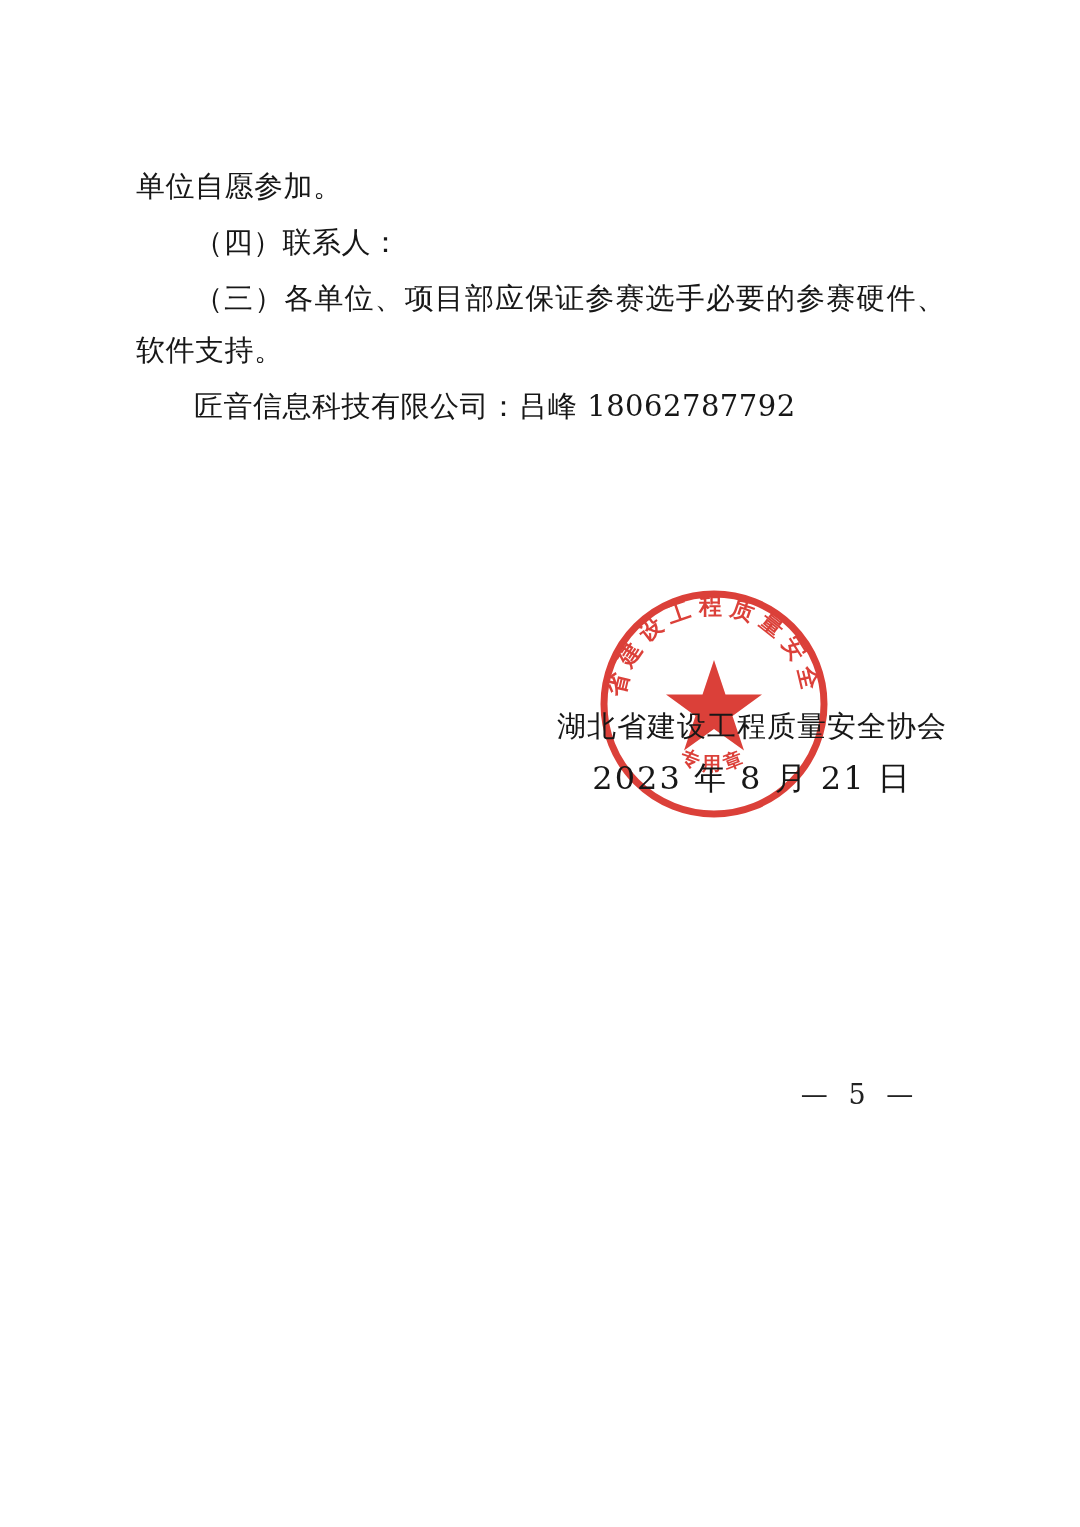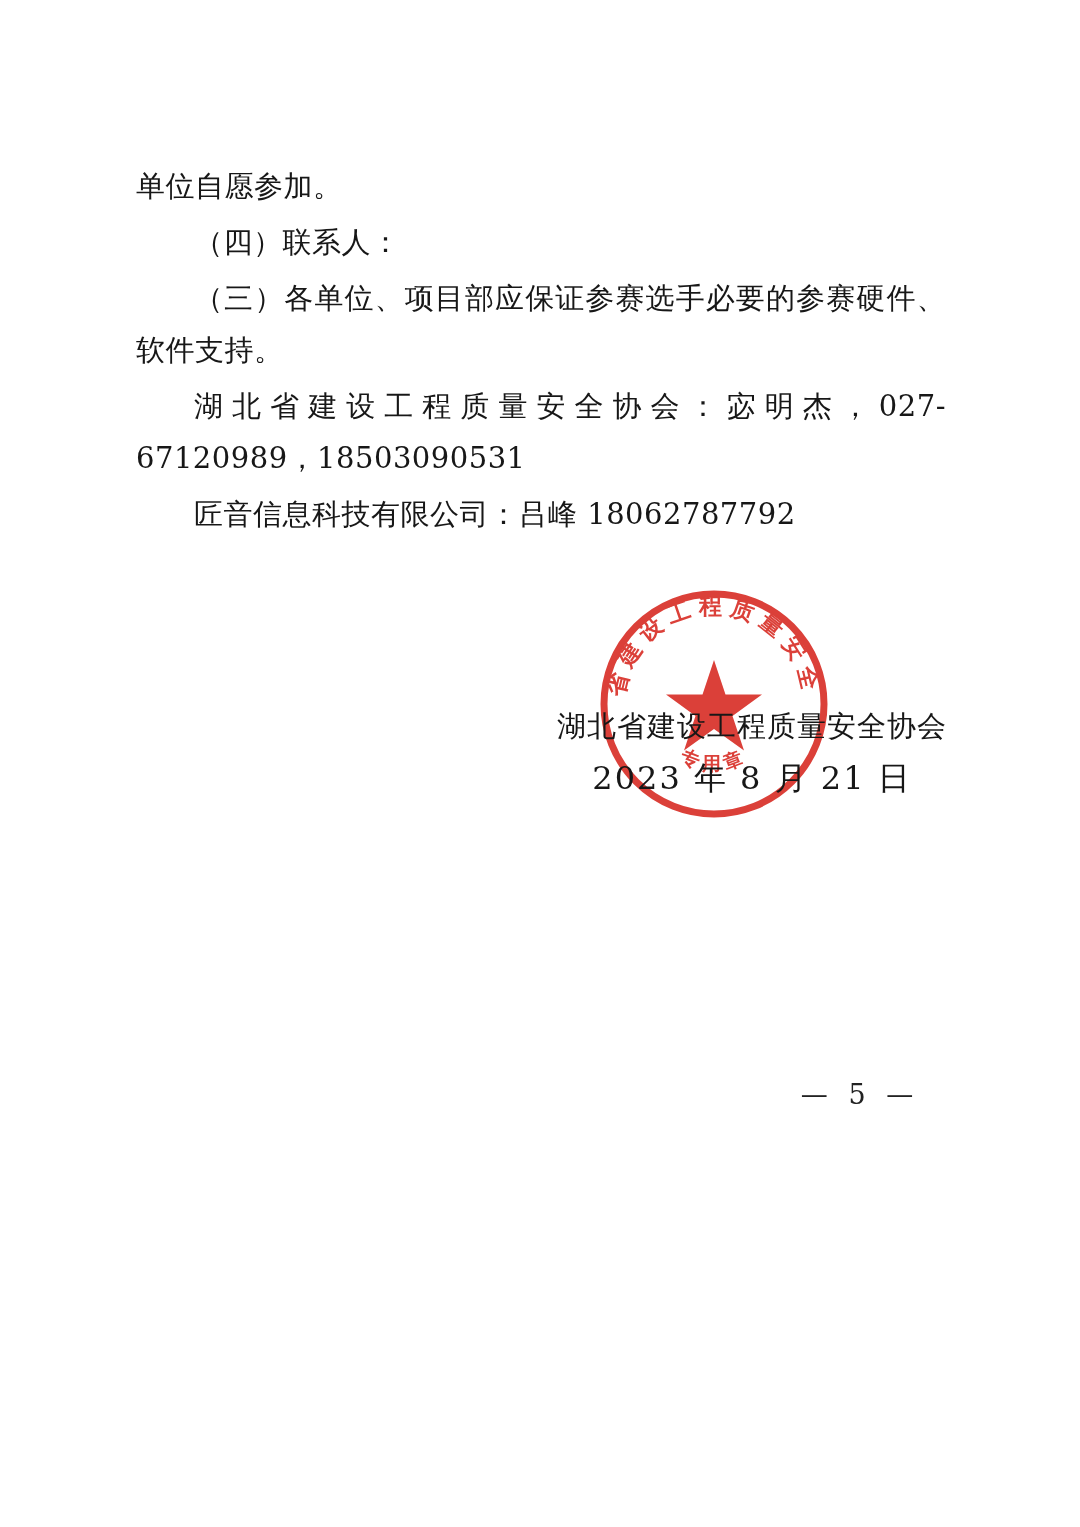--- a/index.html
+++ b/index.html
@@ -86,21 +86,20 @@
 </style>
 </head>
 <body>
 
 <div class="page">
 
   <div class="body-text">
     <p class="para">单位自愿参加。</p>
     <p class="para indent">（四）联系人：</p>
     <p class="para indent">（三）各单位、项目部应保证参赛选手必要的参赛硬件、软件支持。</p>
-    <p class="para indent">湖北省建设工程质量安全协会：宓明杰，027-67120989，18503090531</p>
     <p class="para indent">匠音信息科技有限公司：吕峰 18062787792</p>
   </div>
 
   <div class="seal">
     <svg width="232" height="232" viewBox="0 0 232 232" xmlns="http://www.w3.org/2000/svg">
       <defs>
         <path id="sealArcTop" d="M 26,116 A 90,90 0 1 1 206,116" fill="none"></path>
         <path id="sealArcBottom" d="M 50,116 A 66,66 0 0 0 182,116" fill="none"></path>
       </defs>
       <circle cx="116" cy="116" r="110" fill="none" stroke="#d7261e" stroke-width="7"></circle>

